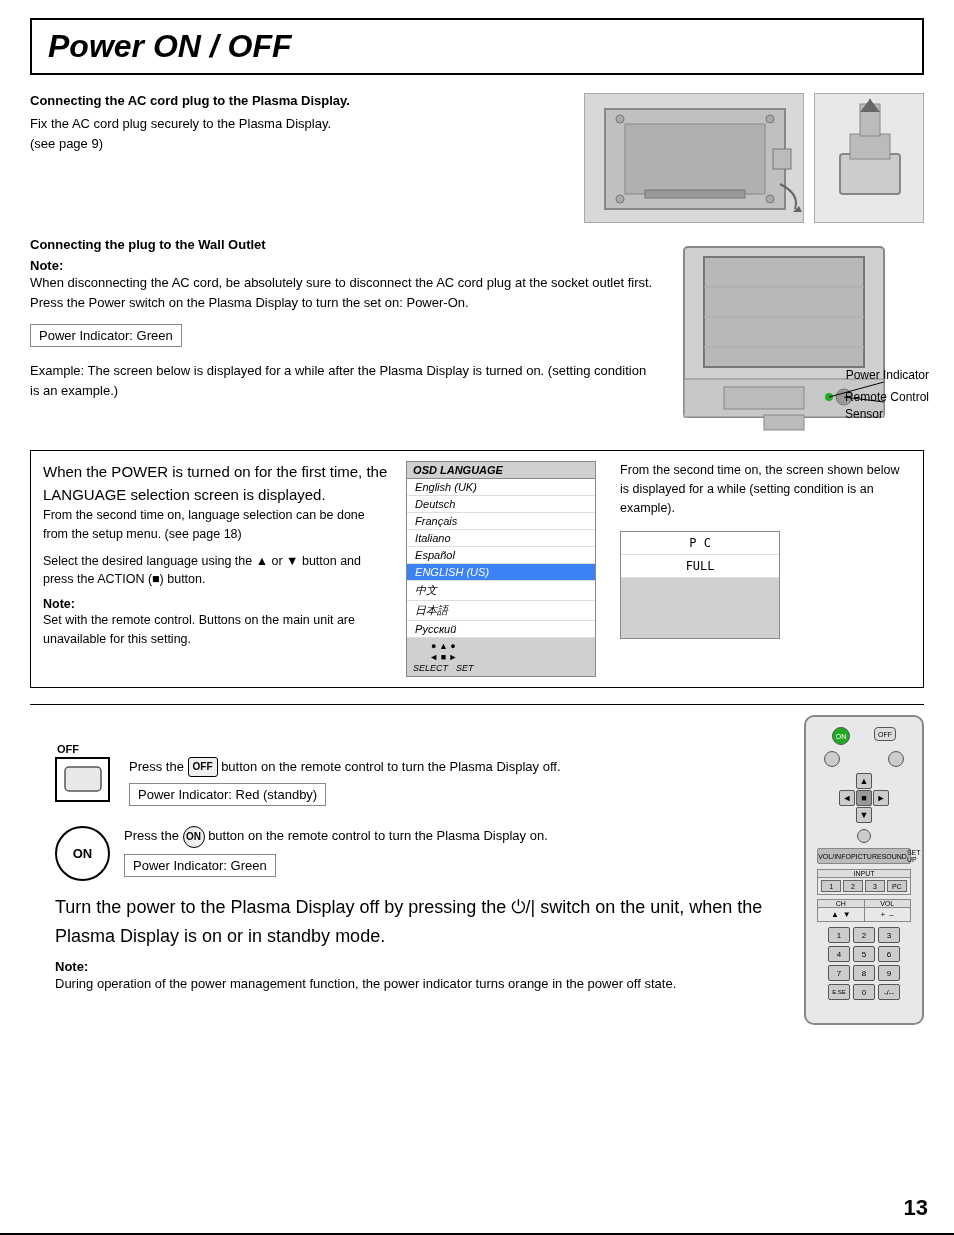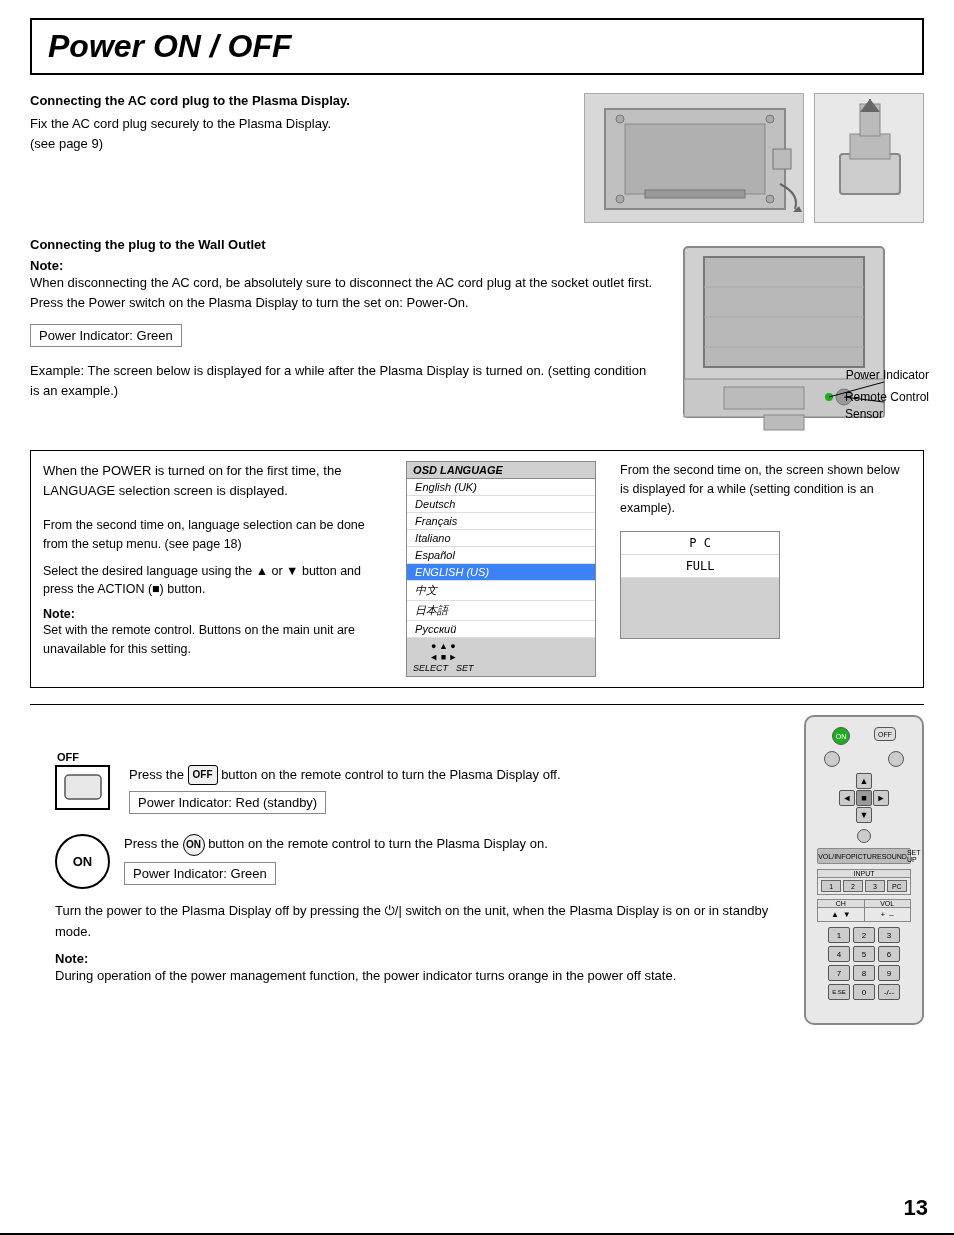--- a/index.html
+++ b/index.html
@@ -368,21 +368,21 @@
         <line x1="170" y1="160" x2="210" y2="165" stroke="#000" stroke-width="1"></line>
       </svg>
       <div style="position:absolute; right:-5px; top:130px; font-size:12px; line-height:1.4;">Power Indicator</div>
       <div style="position:absolute; right:-5px; top:152px; font-size:12px; line-height:1.4; white-space:nowrap;">Remote Control<br>Sensor</div>
     </div>
   </div>
 
   
   <div class="info-box">
     <div class="info-left">
-      <p style="font-size:13px; line-height:1.5; margin-bottom:16px;">When the POWER is turned on for the first time, the LANGUAGE selection screen is displayed.</p>
+      <p style="font-size:15px; line-height:1.5; margin-bottom:0;">When the POWER is turned on for the first time, the LANGUAGE selection screen is displayed.</p>
       <p style="font-size:12.5px; line-height:1.5; margin-bottom:8px;">From the second time on, language selection can be done from the setup menu. (see page 18)</p>
       <p style="font-size:12.5px; line-height:1.5; margin-bottom:8px;">Select the desired language using the ▲ or ▼ button and press the ACTION (■) button.</p>
       <p class="note-bold">Note:</p>
       <p style="font-size:12.5px; line-height:1.5;">Set with the remote control. Buttons on the main unit are unavailable for this setting.</p>
     </div>
     <div class="info-center">
       <div class="osd-box">
         <div class="osd-header">OSD LANGUAGE</div>
         <div class="osd-item">English (UK)</div>
         <div class="osd-item">Deutsch</div>
@@ -439,21 +439,21 @@
       <div class="power-row" style="margin-top:14px;">
         <div class="icon-on">
           <span style="font-size:13px; font-weight:bold;">ON</span>
         </div>
         <div class="power-text">
           <p style="font-size:13px; line-height:1.6;">Press the <span class="inline-btn-round">ON</span> button on the remote control to turn the Plasma Display on.</p>
           <div class="indicator-box">Power Indicator: Green</div>
         </div>
       </div>
 
-      <p style="font-size:13px; line-height:1.6; margin-top:10px;">Turn the power to the Plasma Display off by pressing the ⏻/| switch on the unit, when the Plasma Display is on or in standby mode.</p>
+      <p style="font-size:18px; line-height:1.6; margin-top:10px;">Turn the power to the Plasma Display off by pressing the ⏻/| switch on the unit, when the Plasma Display is on or in standby mode.</p>
 
       <div class="note-section">
         <p class="note-bold">Note:</p>
         <p style="font-size:13px; line-height:1.5;">During operation of the power management function, the power indicator turns orange in the power off state.</p>
       </div>
     </div>
 
     <div class="remote-area">
       <div class="remote-img">
 

